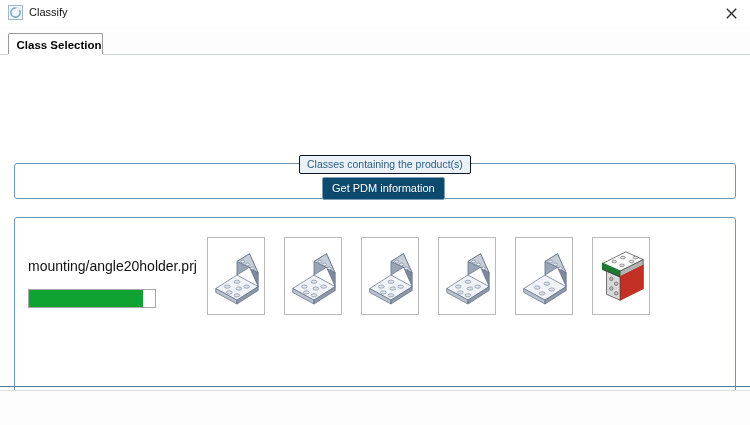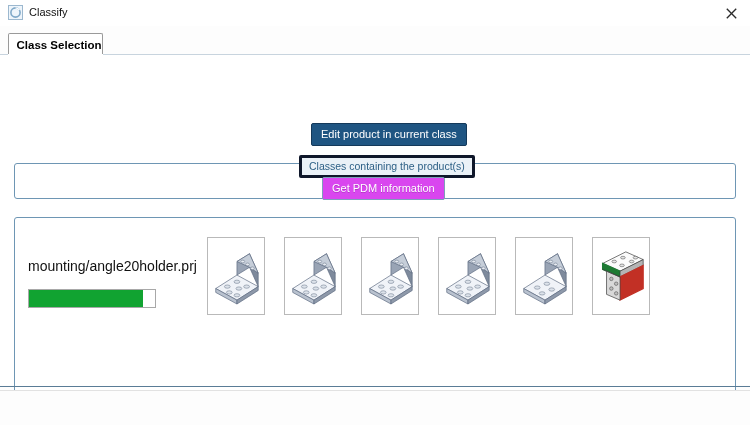--- a/index.html
+++ b/index.html
@@ -40,27 +40,27 @@
   .btn-dark{position:absolute;left:311px;top:68px;padding:4px 9px 5px 9px;
     background:#1f5582;border:1px solid #14395a;color:#ffffff;font-size:11px;
     border-radius:2px;white-space:nowrap;cursor:pointer;box-sizing:border-box;}
 
   
   .groupbox{position:absolute;box-sizing:border-box;border:1px solid #6e96b4;
     border-radius:3px;background:#ffffff;}
   .gb1{left:14px;top:108px;width:722px;height:36px;}
   .gb2{left:14px;top:162px;width:722px;height:209px;}
   .gb-label{position:absolute;padding:2px 7px 3px 7px;background:#eaf1f7;
-    border:3px solid #0f172a;color:#2c5f85;font-size:10.5px;white-space:nowrap;
+    border:1px solid #0f172a;color:#2c5f85;font-size:10.5px;white-space:nowrap;
     border-radius:2px;box-sizing:border-box;}
   .gb1-label{left:299px;top:100px;}
   .gb2-label{left:333px;top:154px;}
 
   
-  .btn-light{position:absolute;padding:4px 9px 5px 9px;background:#d946ef;
+  .btn-light{position:absolute;padding:4px 9px 5px 9px;background:#0c4a6e;
     border:1px solid #7e9fba;color:#ffffff;font-size:11px;border-radius:2px;
     white-space:nowrap;cursor:pointer;box-sizing:border-box;text-shadow:0 1px 0 rgba(0,0,0,.18);}
   .btn-pdm{left:322px;top:122px;}
   .btn-more{left:331px;top:341px;}
 
   
   .file-label{position:absolute;left:28px;top:203px;font-size:14px;color:#111;white-space:nowrap;}
   .progress{position:absolute;left:28px;top:234px;width:128px;height:19px;
     box-sizing:border-box;border:1px solid #a8a8a8;background:#ffffff;}
   .progress-fill{position:absolute;left:0;top:0;height:100%;background:#11a331;}
@@ -105,21 +105,20 @@
   </div>
 
   <div class="tabstrip">
     <div class="tab active">Class Selection</div>
   </div>
   <div class="tab-underline"></div>
   <div class="tab-underline-cut"></div>
 
   <div class="content">
 
-    <div class="btn-dark">Edit product in current class</div>
 
     <div class="groupbox gb1"></div>
     <div class="gb-label gb1-label">Classes containing the product(s)</div>
     <div class="btn-light btn-pdm">Get PDM information</div>
 
     <div class="groupbox gb2"></div>
 
     <div class="file-label">mounting/angle20holder.prj</div>
 
     <div class="progress">

